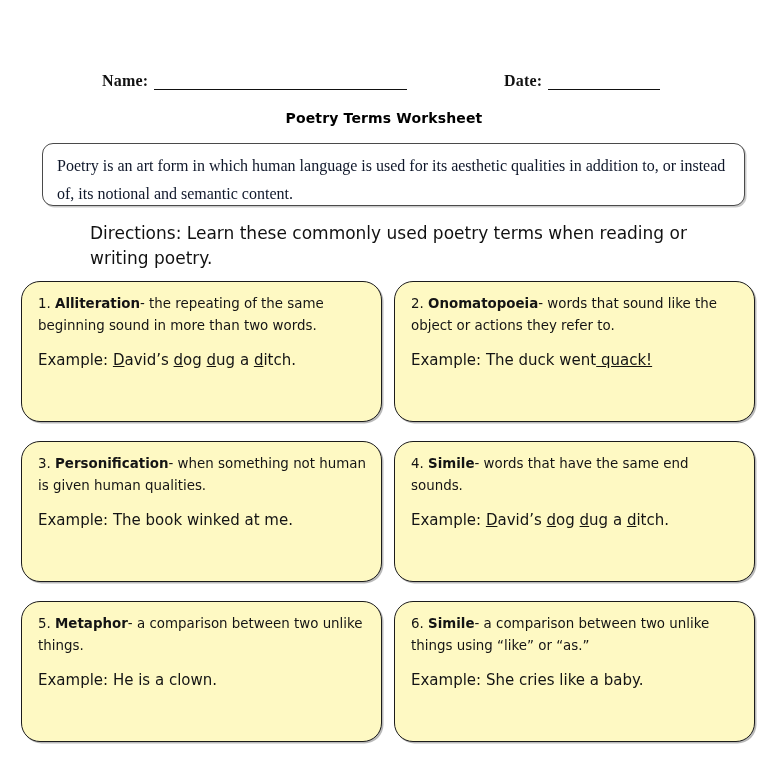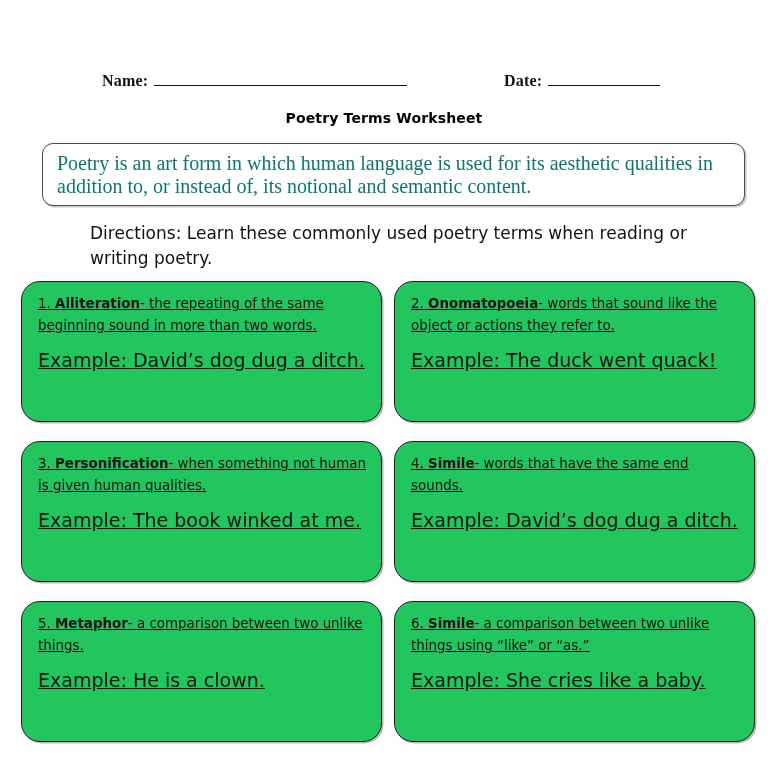--- a/index.html
+++ b/index.html
@@ -20,21 +20,21 @@
   .header-row {
     position: absolute;
     top: 72px;
     left: 0;
     width: 768px;
     height: 24px;
   }
   .field {
     position: absolute;
     display: flex;
-    align-items: flex-start;
+    align-items: flex-end;
     white-space: nowrap;
   }
   .field-label {
     font-family: "Liberation Serif", "DejaVu Serif", serif;
     font-weight: bold;
     font-size: 16px;
     letter-spacing: .2px;
     color: #111111;
   }
   .field-rule {
@@ -71,23 +71,23 @@
     height: 63px;
     box-sizing: border-box;
     border: 1.3px solid #4a4a4a;
     border-radius: 11px;
     box-shadow: 1.5px 1.5px 0 0 #c9c9c9;
     background: #ffffff;
     padding: 8px 14px 0 14px;
   }
   .definition-text {
     font-family: "Liberation Serif", "DejaVu Serif", serif;
-    font-size: 20px;
-    line-height: 23px;
-    color: #0f766e;
+    font-size: 16px;
+    line-height: 28px;
+    color: #0f172a;
   }
 
   
   .directions {
     position: absolute;
     left: 90px;
     top: 221px;
     width: 600px;
     font-family: "DejaVu Sans", sans-serif;
     font-size: 17px;
@@ -107,37 +107,36 @@
     justify-content: space-between;
     margin-bottom: 19px;
   }
   .term-card {
     box-sizing: border-box;
     width: 361px;
     height: 141px;
     border: 1.3px solid #1c1c1c;
     border-radius: 19px;
     box-shadow: 1.5px 1.5px 0 0 #b9b9b9;
-    background: #22c55e;
+    background: #fef9c3;
     padding: 11px 14px 0 16px;
-    text-decoration: underline;
   }
   .term-def {
     font-family: "DejaVu Sans", sans-serif;
     font-size: 13.4px;
     line-height: 22px;
     color: #141414;
     margin: 0 0 12px 0;
   }
   .term-def .term-name {
     font-weight: bold;
   }
   .term-example {
     font-family: "DejaVu Sans", sans-serif;
-    font-size: 19px;
+    font-size: 15px;
     line-height: 22px;
     color: #141414;
     margin: 0;
   }
   .u { text-decoration: underline; }
 </style>
 </head>
 <body>
 
 <div class="header-row">

